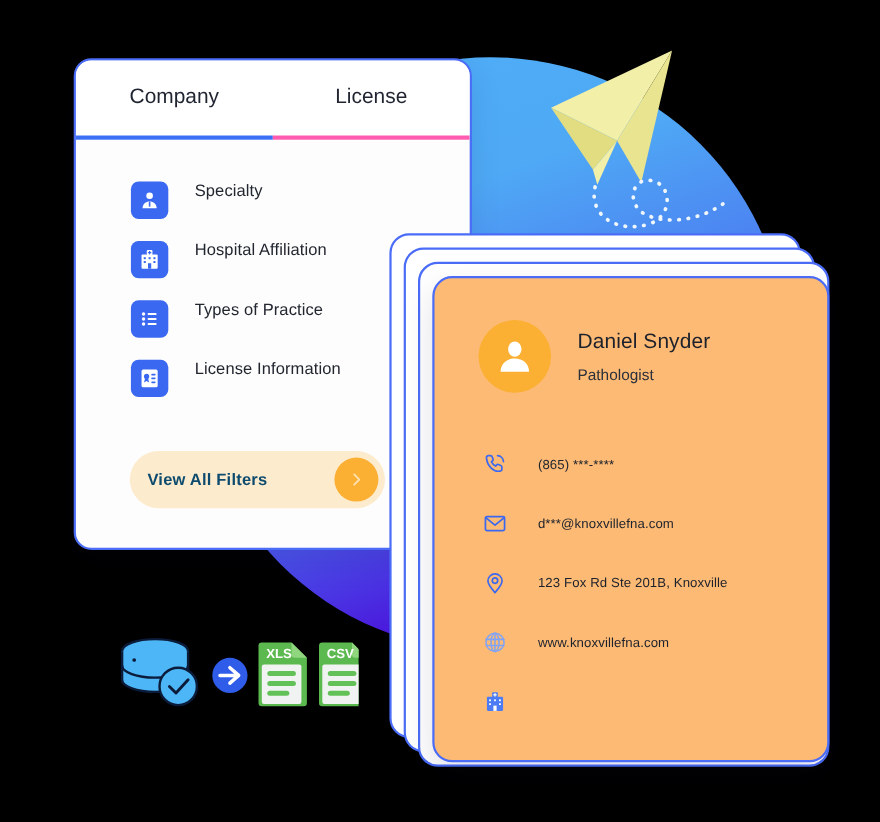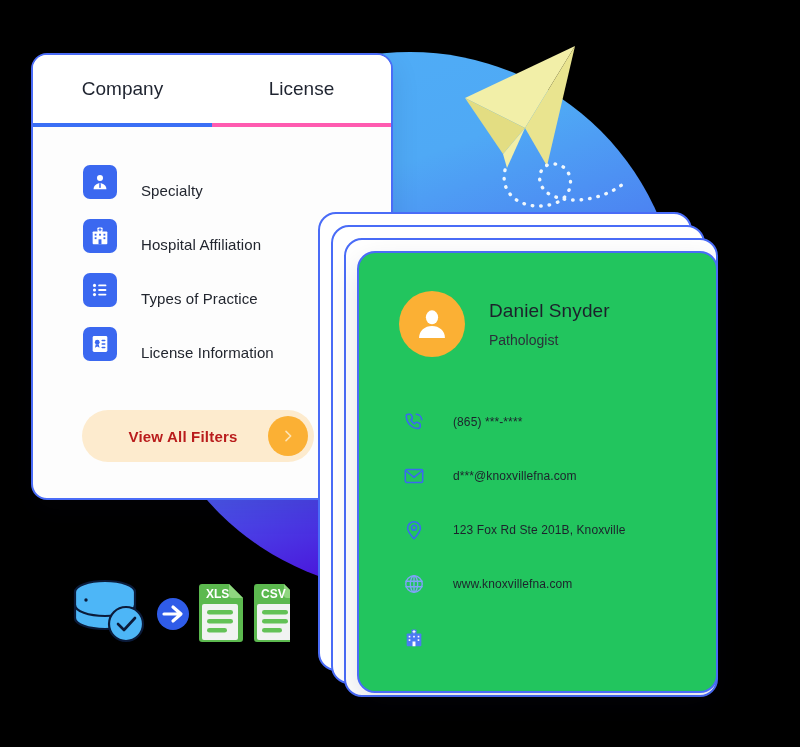--- a/index.html
+++ b/index.html
@@ -1,21 +1,21 @@
 <!DOCTYPE html>
 <html><head>
 <meta charset="utf-8">
 <style>
   html,body{margin:0;padding:0;background:#000;}
   body{
     width:800px;height:747px;position:relative;overflow:hidden;
     font-family:"Liberation Sans","DejaVu Sans",sans-serif;
     -webkit-font-smoothing:antialiased;
   }
-  .stage{position:absolute;inset:0;width:644px;height:747px;}
+  .stage{position:absolute;inset:0;width:644px;height:747px;margin-left:36px;}
 
   
   .bg-circle{
     position:absolute;left:140px;top:52px;width:540px;height:540px;
     border-radius:50%;
     background:linear-gradient(160deg,#4FAEF7 0%,#4FA9F5 28%,#4a6ef0 58%,#4a18dc 80%,#4E16D8 100%);
   }
 
   
   .plane{position:absolute;left:455px;top:36px;width:190px;height:175px;}
@@ -31,34 +31,34 @@
   .tab{
     flex:1;display:flex;align-items:center;justify-content:center;
     font-size:19px;color:#1f2430;position:relative;background:#fff;
   }
   .tab-underline{height:4px;display:flex;}
   .tab-underline span{flex:1;}
   .u-blue{background:#3B6FF5;}
   .u-pink{background:#FF5BB0;}
 
   .filters{padding:38px 0 0 50px;}
-  .filter-row{display:flex;align-items:flex-end;margin-bottom:20px;}
+  .filter-row{display:flex;align-items:flex-start;margin-bottom:20px;}
   .ficon{
     width:34px;height:34px;border-radius:7px;background:#3B68F0;
     display:flex;align-items:center;justify-content:center;flex:0 0 auto;
   }
   .flabel{margin-left:24px;font-size:15px;color:#22262f;letter-spacing:.1px;}
 
   .view-all{
     position:absolute;left:49px;top:355px;width:232px;height:52px;
     background:#FDEBCE;border-radius:26px;display:flex;align-items:center;
     padding:0 6px 0 0;box-sizing:border-box;
   }
   .view-all-label{
-    flex:1;text-align:center;font-size:15px;font-weight:bold;color:#b91c1c;
+    flex:1;font-size:15px;font-weight:bold;color:#0c4a6e;
     letter-spacing:.2px;padding-left:16px;
   }
   .chev-btn{
     width:40px;height:40px;border-radius:50%;background:#FBB034;
     display:flex;align-items:center;justify-content:center;flex:0 0 auto;
   }
 
   
   .export{position:absolute;left:60px;top:572px;width:230px;height:80px;display:flex;align-items:center;justify-content:flex-end;}
 
@@ -66,21 +66,21 @@
   .stack{position:absolute;left:318px;top:212px;}
   .card-ghost{
     position:absolute;width:370px;height:455px;background:#fff;
     border:2px solid #4a6cf7;border-radius:18px;
   }
   .g1{left:0px;  top:0px;}
   .g2{left:13px; top:13px;}
   .g3{left:26px; top:26px;}
   .card-main{
     position:absolute;left:39px;top:39px;width:361px;height:442px;
-    background:#22c55e;border:2px solid #4a6cf7;border-radius:18px;
+    background:#fdba74;border:2px solid #4a6cf7;border-radius:18px;
     box-shadow:0 12px 30px rgba(20,20,60,.12);
     box-sizing:border-box;overflow:hidden;
   }
   .card-head{display:flex;align-items:center;padding:38px 0 0 40px;}
   .avatar{
     width:66px;height:66px;border-radius:50%;background:#FBB034;
     display:flex;align-items:center;justify-content:center;flex:0 0 auto;
   }
   .who{margin-left:24px;}
   .who-name{font-size:19px;color:#1c212b;letter-spacing:.1px;}

